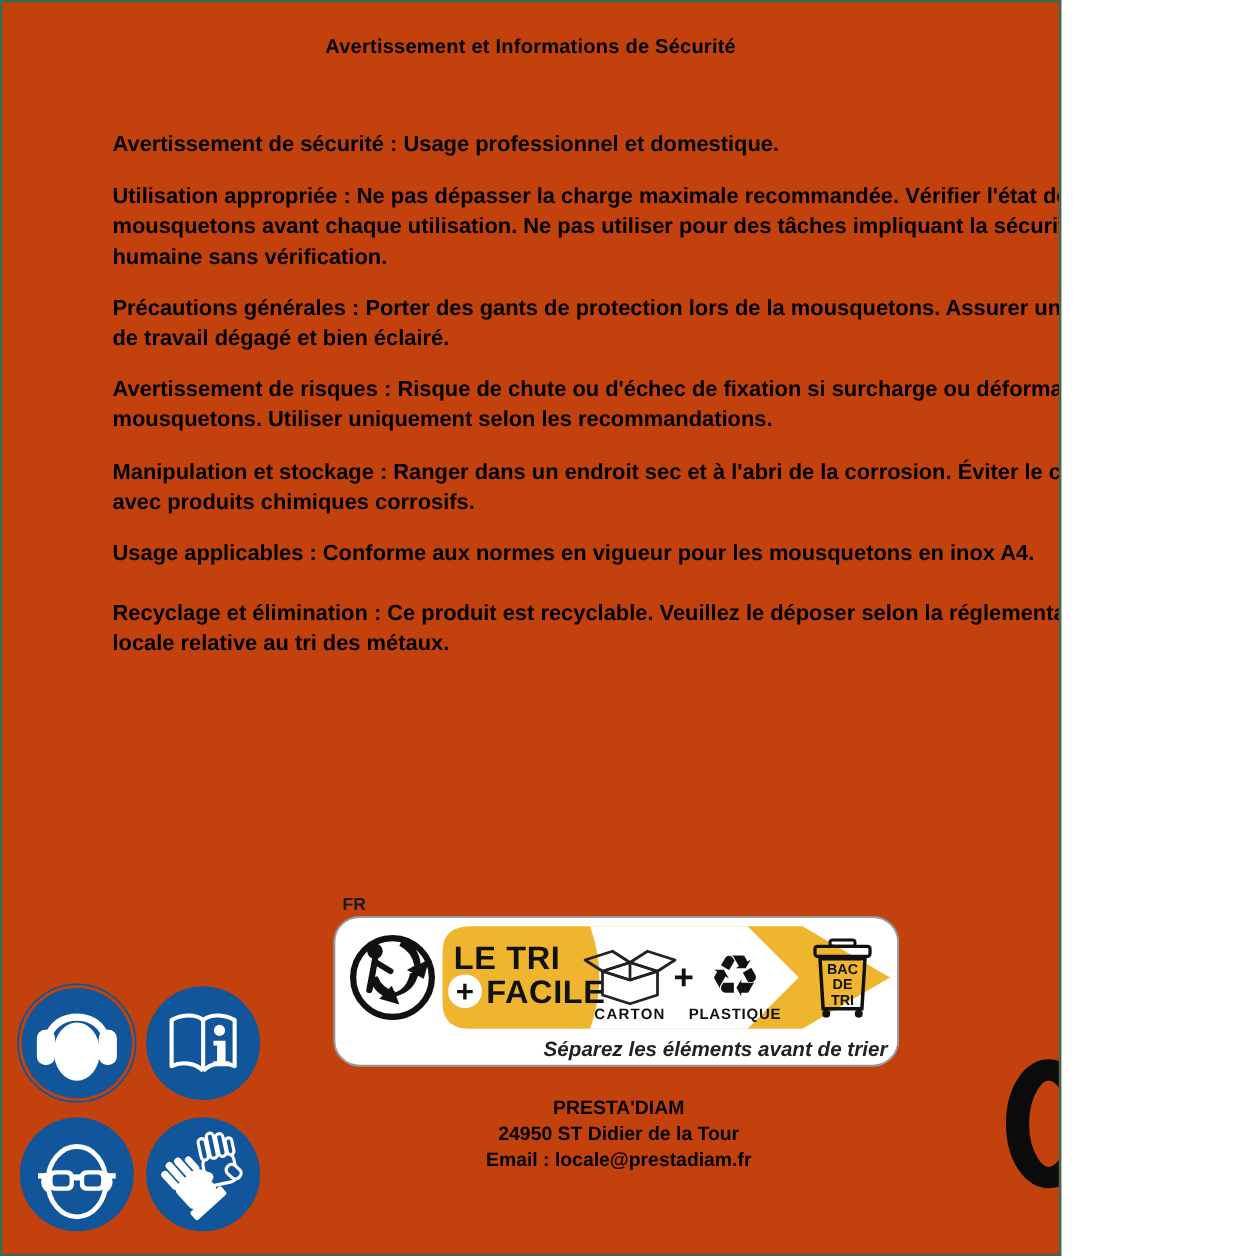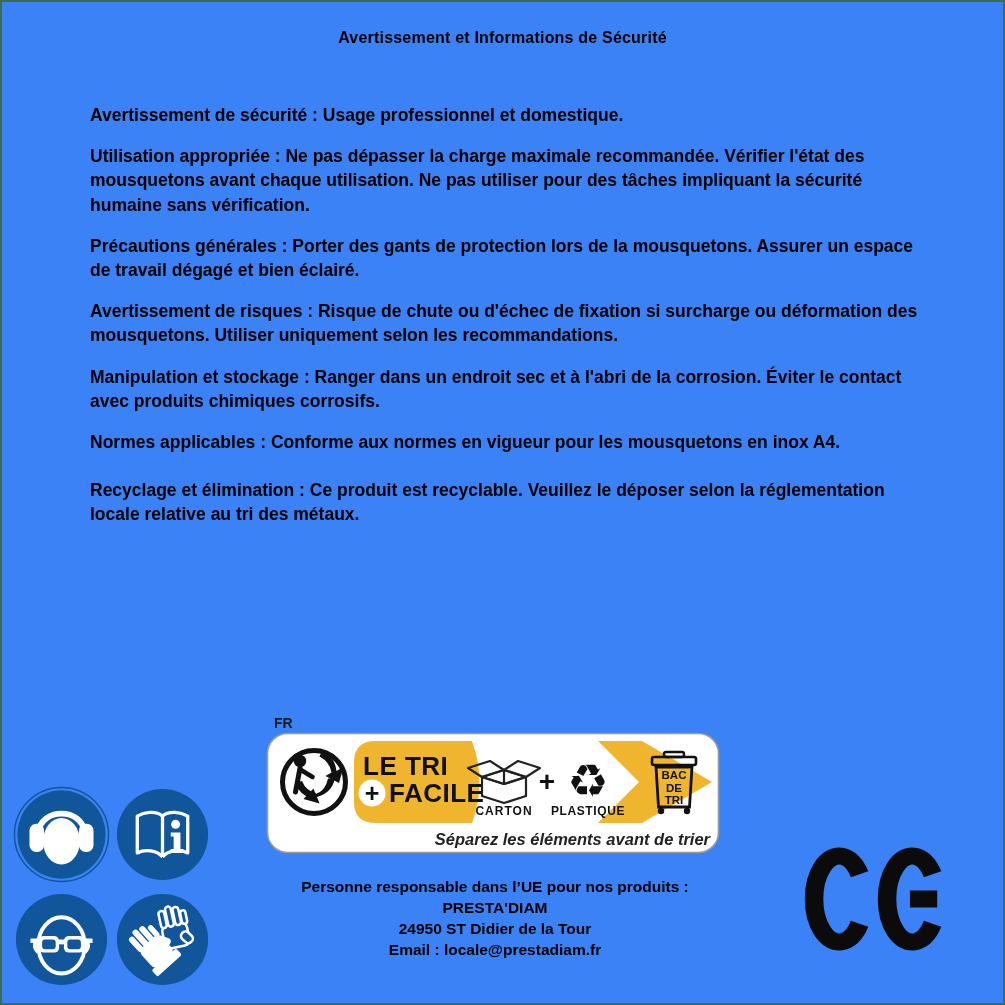--- a/index.html
+++ b/index.html
@@ -1,18 +1,18 @@
 <!DOCTYPE html>
 <html><head>
 <meta charset="utf-8">
 <style>
   html,body{margin:0;padding:0;background:#fff;}
   .page{
-    position:relative;width:1005px;height:1005px;box-sizing:border-box;
-    background:#3b82f6;border:2px solid #3e6b4d;overflow:hidden;
+    position:relative;width:849px;height:1005px;box-sizing:border-box;
+    background:#c2410c;border:2px solid #3e6b4d;overflow:hidden;
     font-family:"Liberation Sans",sans-serif;color:#000;
   }
   .doc-title{
     position:absolute;top:27px;left:0;width:100%;text-align:center;
     font-size:16px;font-weight:bold;letter-spacing:.2px;
   }
   .body-text{
     position:absolute;left:71px;top:84px;width:880px;
     font-size:17.5px;line-height:24.2px;
   }
@@ -37,21 +37,21 @@
 <div class="page">
 
   <div class="doc-title">Avertissement et Informations de Sécurité</div>
 
   <div class="body-text">
     <p>Avertissement de sécurité : Usage professionnel et domestique.</p>
     <p>Utilisation appropriée : Ne pas dépasser la charge maximale recommandée. Vérifier l'état des mousquetons avant chaque utilisation. Ne pas utiliser pour des tâches impliquant la sécurité humaine sans vérification.</p>
     <p>Précautions générales : Porter des gants de protection lors de la mousquetons. Assurer un espace de travail dégagé et bien éclairé.</p>
     <p>Avertissement de risques : Risque de chute ou d'échec de fixation si surcharge ou déformation des mousquetons. Utiliser uniquement selon les recommandations.</p>
     <p>Manipulation et stockage : Ranger dans un endroit sec et à l'abri de la corrosion. Éviter le contact avec produits chimiques corrosifs.</p>
-    <p>Normes applicables : Conforme aux normes en vigueur pour les mousquetons en inox A4.</p>
+    <p>Usage applicables : Conforme aux normes en vigueur pour les mousquetons en inox A4.</p>
     <p class="spaced">Recyclage et élimination : Ce produit est recyclable. Veuillez le déposer selon la réglementation locale relative au tri des métaux.</p>
   </div>
 
   <div class="safety-icons">
 
     <svg width="97" height="97" viewBox="0 0 100 100">
       <circle cx="50" cy="50" r="48.5" fill="none" stroke="#11569B" stroke-width="1.5"></circle>
       <circle cx="50" cy="50" r="45.5" fill="#11569B"></circle>
       <path d="M26,48 C29,22 71,22 74,48" fill="none" stroke="#fff" stroke-width="6"></path>
       <ellipse cx="50" cy="57" rx="19" ry="24" fill="#fff"></ellipse>
@@ -152,21 +152,20 @@
       <circle cx="421" cy="97" r="3.2" fill="#111"></circle>
       <text x="408" y="65" font-size="11.5" font-weight="bold" fill="#111" text-anchor="middle">BAC</text>
       <text x="408" y="77.5" font-size="11.5" font-weight="bold" fill="#111" text-anchor="middle">DE</text>
       <text x="408" y="90" font-size="11.5" font-weight="bold" fill="#111" text-anchor="middle">TRI</text>
     </g>
 
     <text x="444" y="131" font-size="16.5" font-weight="bold" font-style="italic" fill="#222" text-anchor="end">Séparez les éléments avant de trier</text>
   </svg>
 
   <div class="responsible">
-    <div>Personne responsable dans l’UE pour nos produits :</div>
     <div>PRESTA'DIAM</div>
     <div>24950 ST Didier de la Tour</div>
     <div>Email : locale@prestadiam.fr</div>
   </div>
 
   <svg class="ce-mark" width="146" height="104" viewBox="0 0 134 104" preserveAspectRatio="none">
     <path d="M53.8,27.3 A23,43 0 1 0 53.8,76.7" fill="none" stroke="#0b0b0b" stroke-width="17"></path>
     <path d="M120.8,27.3 A23,43 0 1 0 120.8,76.7" fill="none" stroke="#0b0b0b" stroke-width="17"></path>
     <path d="M100,52 H125" fill="none" stroke="#0b0b0b" stroke-width="17"></path>
   </svg>

